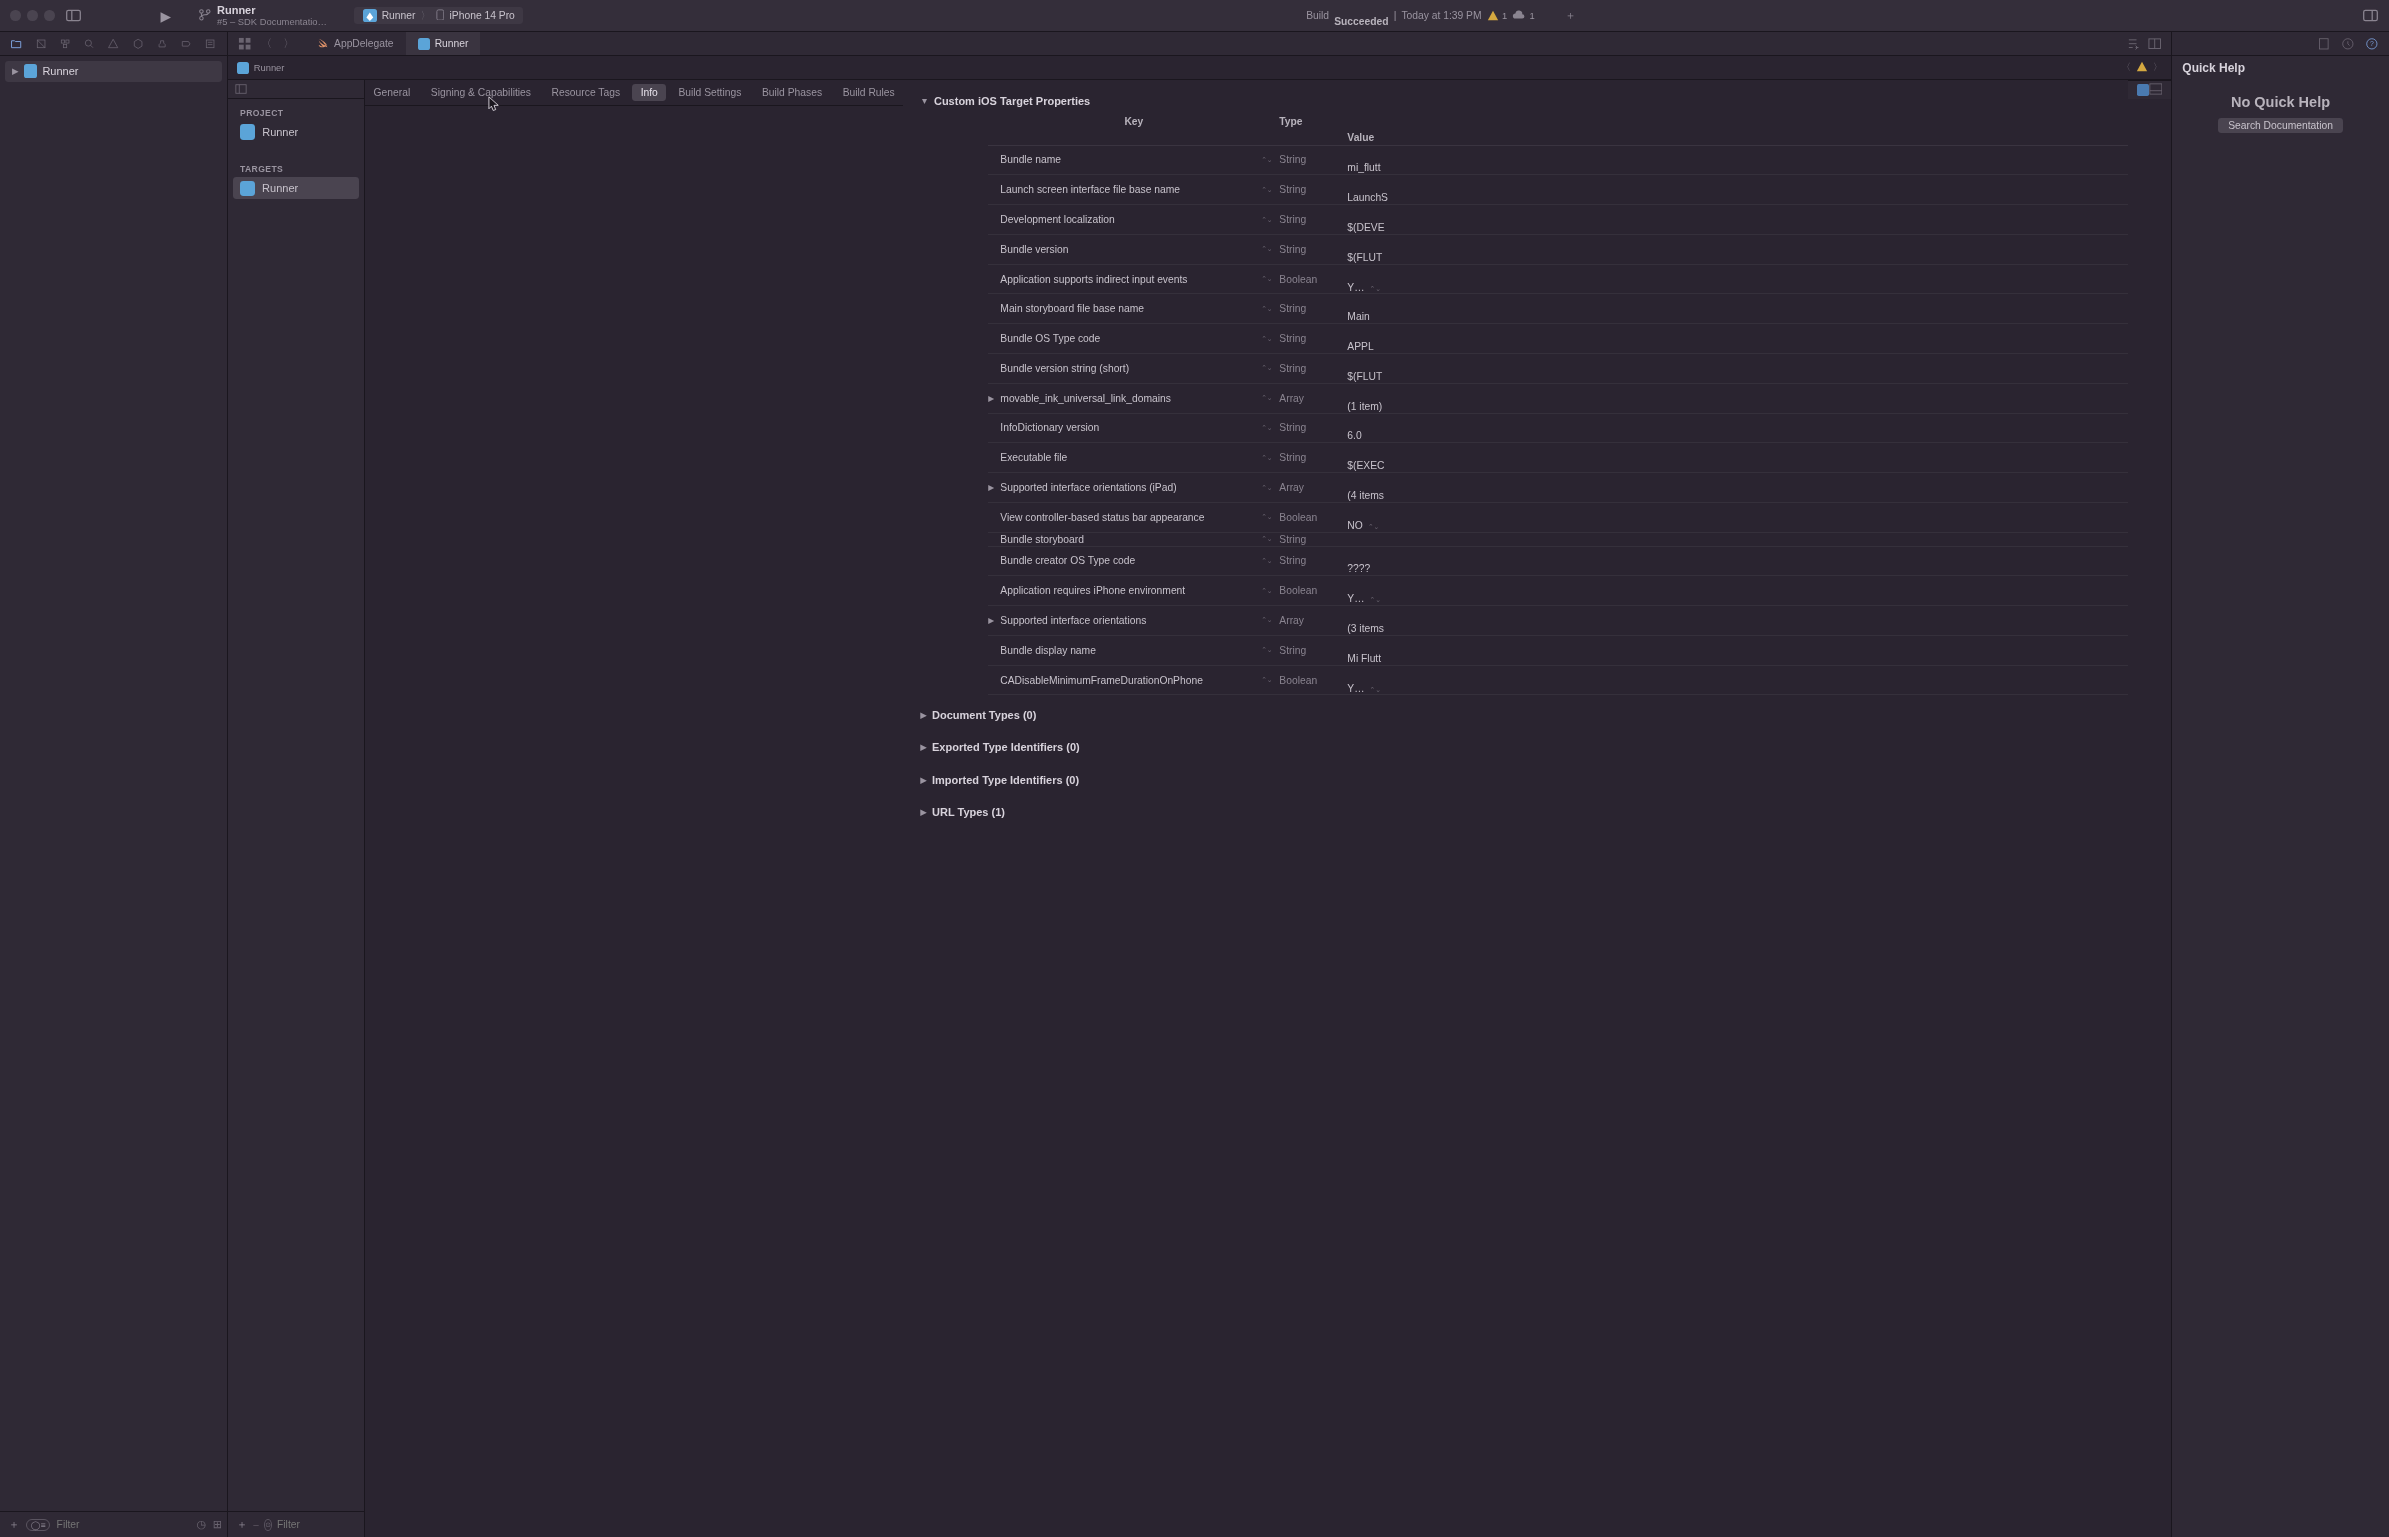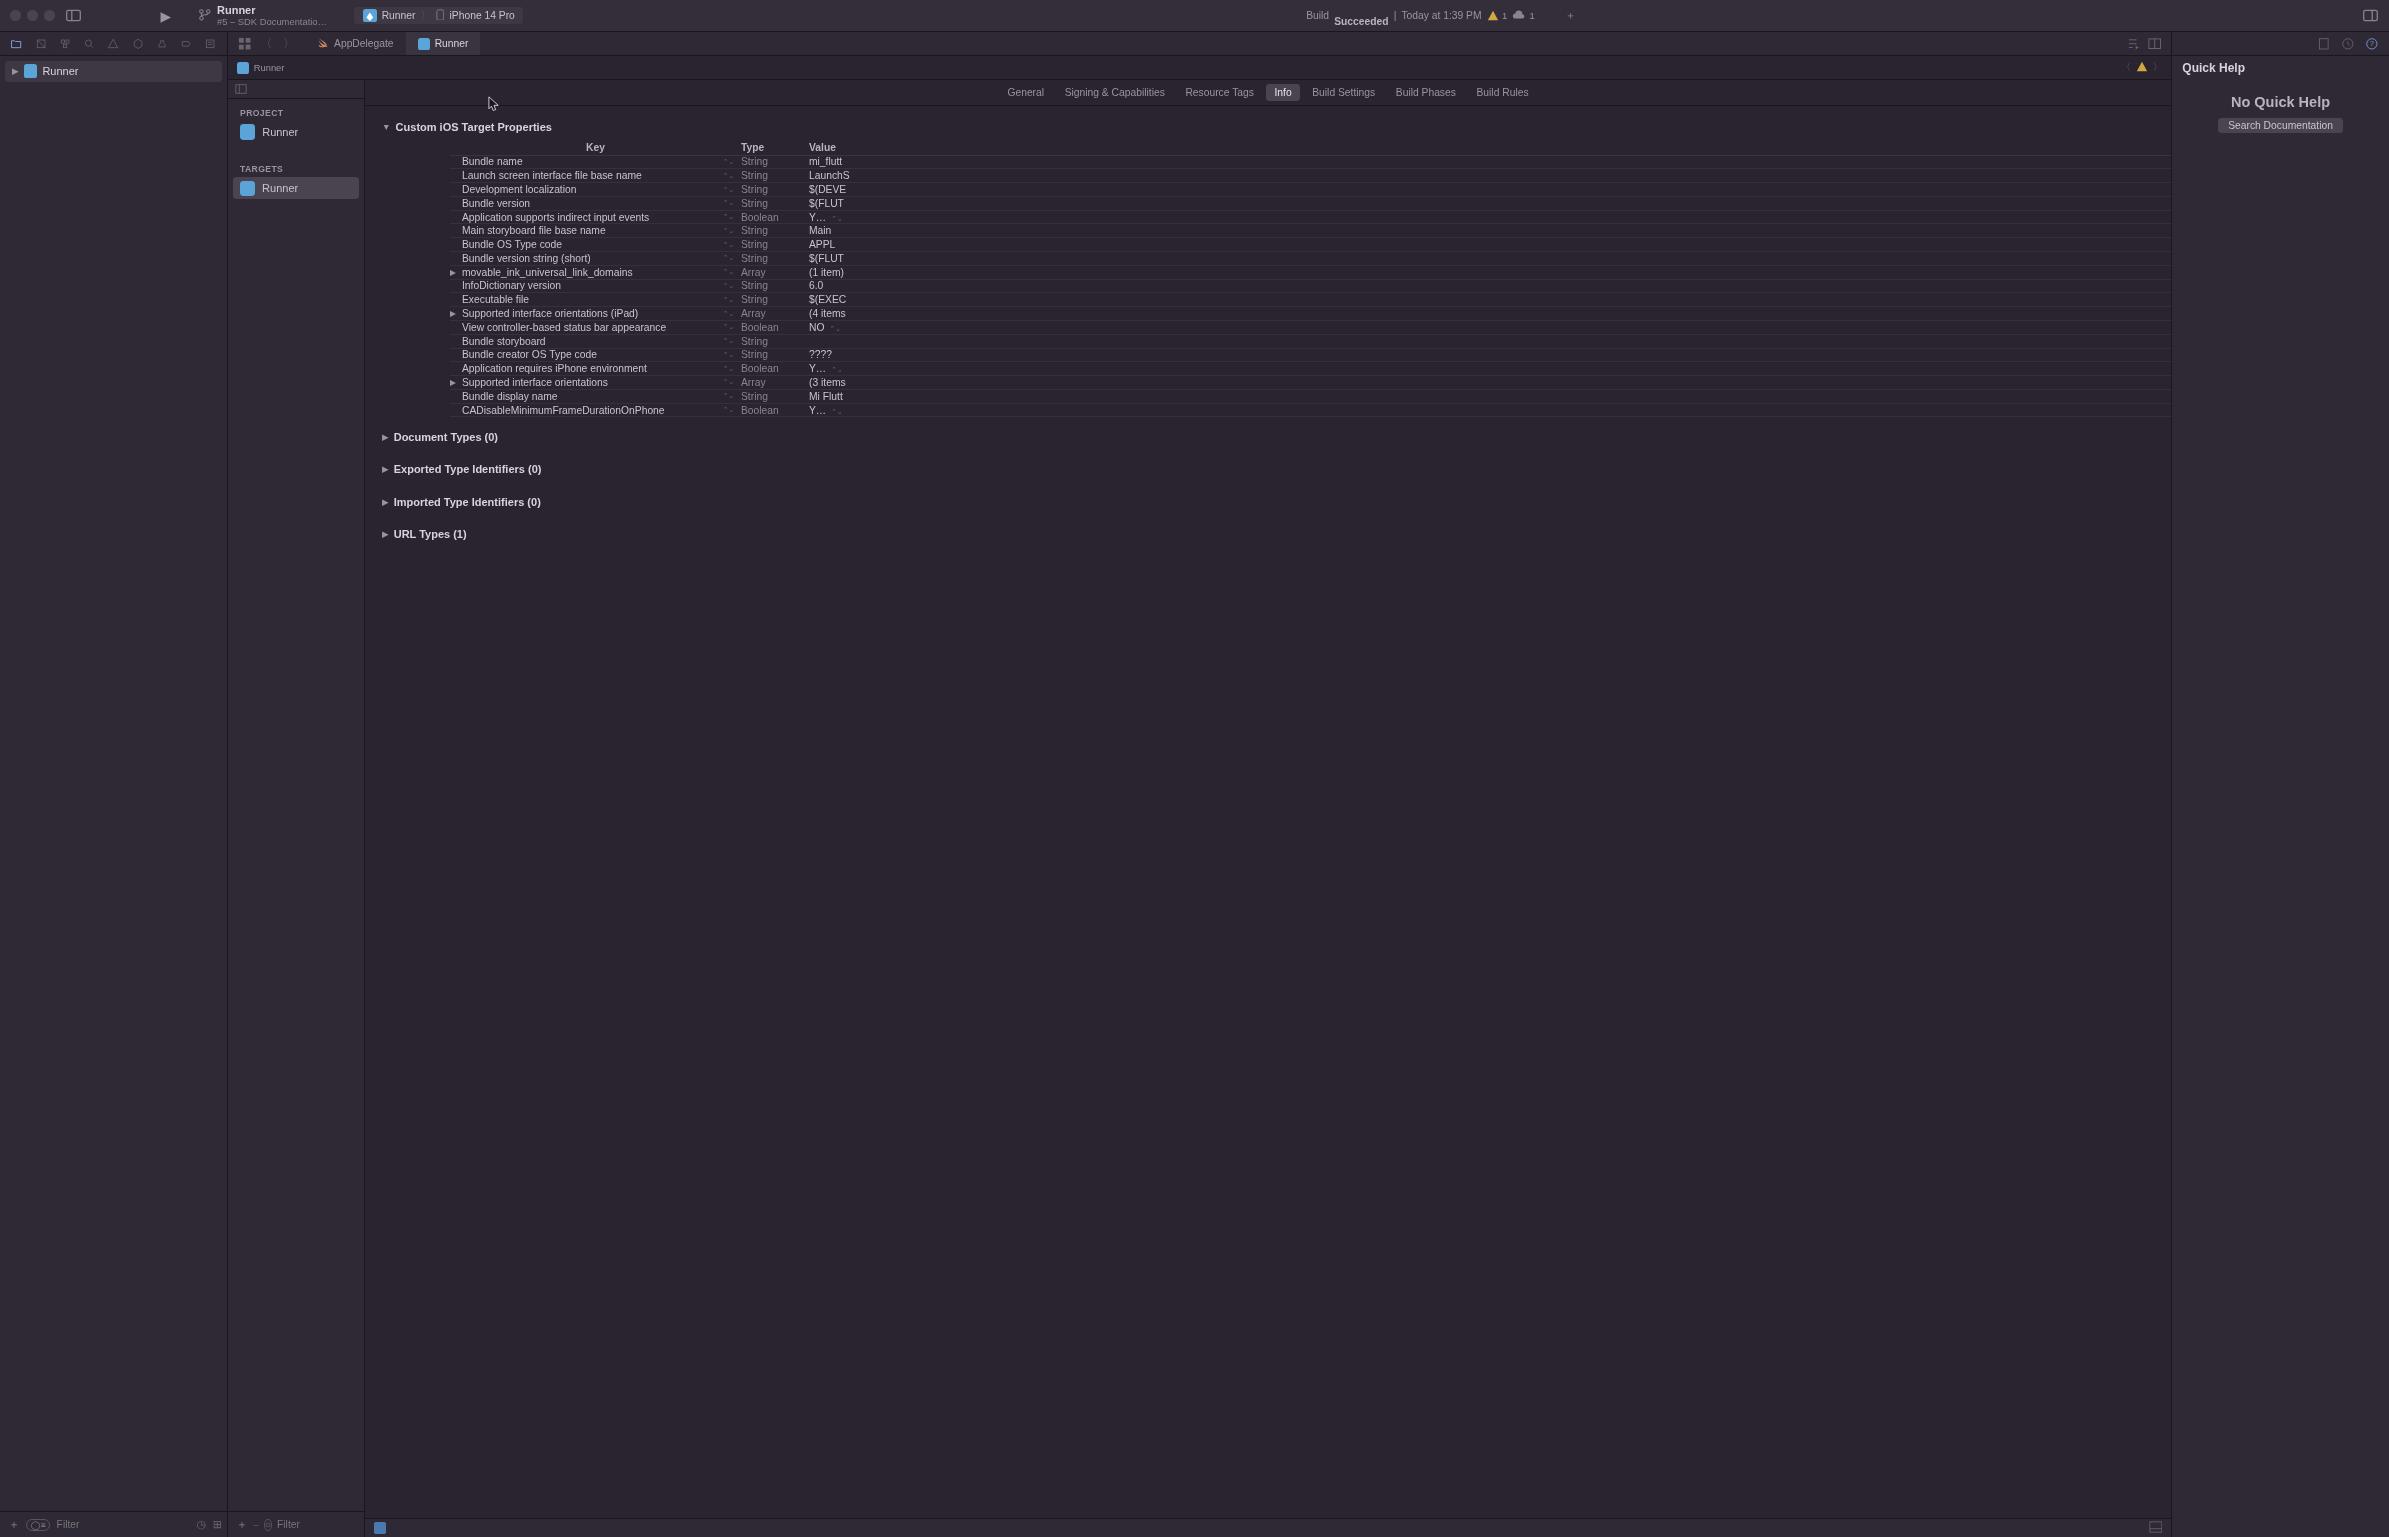--- a/index.html
+++ b/index.html
@@ -56,38 +56,38 @@
     
     .pt-panel { width: 137px; background: #2f2935; display: flex; flex-direction: column; border-right: 0.9px solid #1a161e; }
     .pt-header { font-size: 8.6px; font-weight: 700; color: #9a94a0; padding: 8.6px 12px 3.4px; letter-spacing: 0.4px; }
     .pt-item { display: flex; align-items: center; gap: 6.8px; padding: 3.4px 12px; cursor: pointer; }
     .pt-item.selected { background: #4a4450; border-radius: 3.4px; margin: 0 5.1px; padding: 3.4px 6.8px; }
     .pt-icon { width: 15.4px; height: 15.4px; background: #5ba4d8; border-radius: 3.4px; }
     .pt-filter { margin-top: auto; height: 26px; display: flex; align-items: center; gap: 5.1px; padding: 0 8.6px; border-top: 0.9px solid #1a161e; }
     .pt-filter input { flex: 1; background: transparent; border: none; color: #9a94a0; outline: none; font-size: 10.3px; }
 
     
-    .settings-area { flex: 1; display: flex; flex-direction: column; overflow: hidden; }
+    .settings-area { flex: 1; display: flex; flex-direction: row; overflow: hidden; }
     .settings-tabs { height: 26px; display: flex; align-items: center; justify-content: center; gap: 3.4px; border-bottom: 0.9px solid #1a161e; }
     .settings-tab { padding: 2.6px 8.6px; font-size: 10.3px; color: #9a94a0; cursor: pointer; border-radius: 3.4px; }
     .settings-tab.active { background: #4a4450; color: #e8e3ec; }
 
     .settings-body { flex: 1; overflow: auto; padding: 8.6px 17px 34px; }
     .section { margin-bottom: 6.8px; }
     .section-header { display: flex; align-items: center; gap: 5.1px; padding: 6.8px 0; cursor: pointer; }
     .section-chevron { font-size: 8.6px; color: #9a94a0; }
     .section-title { font-weight: 700; color: #d8d3dc; font-size: 11px; }
 
     
     .plist-table { width: 100%; margin-left: 68px; }
     .plist-header { display: flex; border-bottom: 0.9px solid #3a3440; padding: 1.7px 0; }
     .plist-header div { font-weight: 600; font-size: 10.3px; color: #b8b3bc; }
     .col-key { flex: 0 0 291px; text-align: center; }
     .col-type { flex: 0 0 68px; }
-    .col-value { flex: 1; }
+    .col-value { flex: 1; margin-top: 16px; }
     .plist-row { display: flex; align-items: center; border-bottom: 0.9px solid #35303b; padding: 0.9px 0; font-size: 10.3px; }
     .plist-row .col-key { text-align: left; display: flex; align-items: center; gap: 3.4px; color: #c8c3cc; }
     .plist-row .col-type { color: #8a8490; }
     .plist-row .col-value { color: #c8c3cc; white-space: nowrap; overflow: hidden; text-overflow: clip; }
     .key-expand { width: 8.6px; display: inline-block; font-size: 7.7px; color: #9a94a0; }
     .key-stepper { font-size: 6.8px; color: #6a6470; cursor: pointer; margin-left: auto; padding-right: 6.8px; }
     .value-stepper { font-size: 6.8px; color: #6a6470; margin-left: 5.1px; }
 
     
     .right-sidebar { width: 218px; background: #2f2935; border-left: 0.9px solid #1a161e; display: flex; flex-direction: column; }

